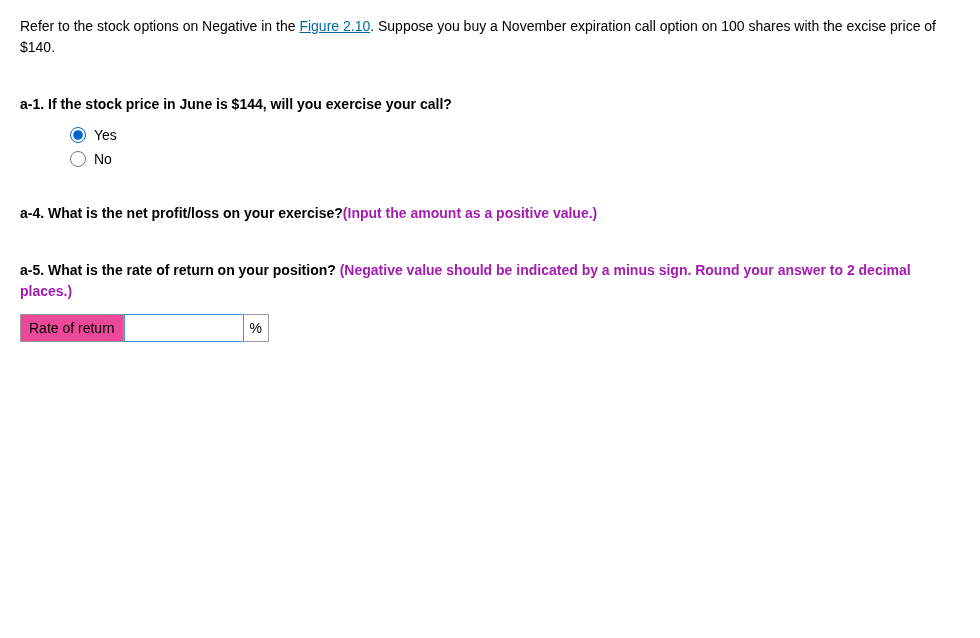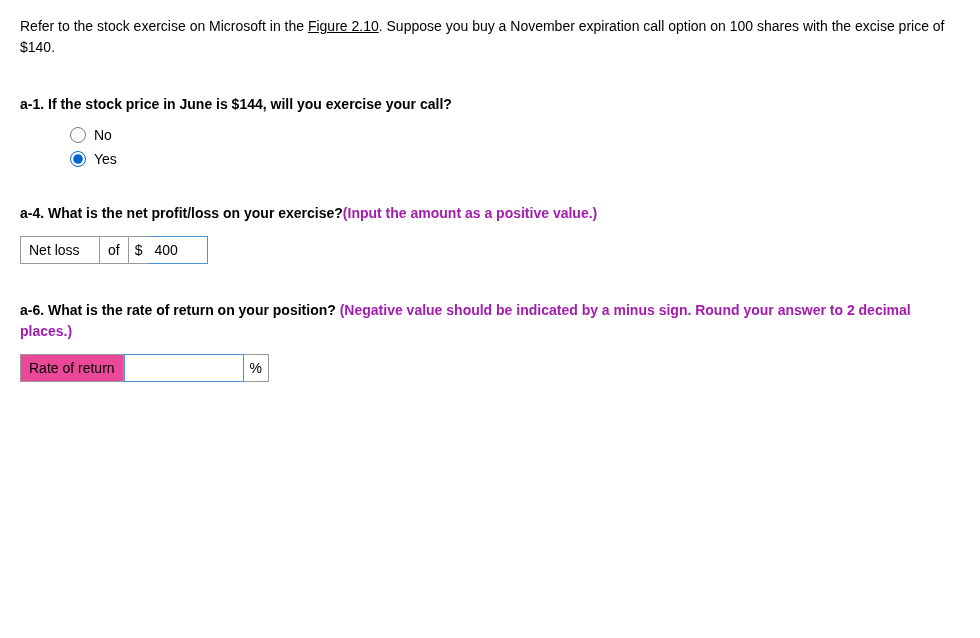--- a/index.html
+++ b/index.html
@@ -17,21 +17,21 @@
       min-height: 638px;
       padding: 16px 20px;
     }
 
     .intro-text {
       line-height: 1.5;
       margin-bottom: 20px;
     }
 
     .intro-text a {
-      color: #000000;
+      color: #0369a1;
       text-decoration: underline;
     }
 
     .section {
       margin-bottom: 24px;
     }
 
     .question-label {
       font-weight: bold;
       margin-bottom: 12px;
@@ -148,62 +148,50 @@
     }
 
     .a3-section {
       margin-top: 16px;
     }
   </style>
 </head>
 <body>
 
 <div class="intro-text">
-  <span>Refer to the stock exercise on Microsoft in the </span><a href="#">Figure 2.10</a><span>. Suppose you buy a November expiration call option on 100 shares with the excise price of $140.</span>
+  <span>Refer to the stock options on Negative in the </span><a href="#">Figure 2.10</a><span>. Suppose you buy a November expiration call option on 100 shares with the excise price of $140.</span>
 </div>
 
 <div class="section">
   <div class="question-label">
     <strong>a-1.</strong>
     <span>If the stock price in June is $144, will you exercise your call?</span>
   </div>
   <div class="radio-group">
     <label class="radio-option">
+      <input type="radio" name="a1" value="yes" checked="" style="">
+      <span>Yes</span>
+    </label>
+    <label class="radio-option">
       <input type="radio" name="a1" value="no" style="">
       <span>No</span>
-    </label>
-    <label class="radio-option">
-      <input type="radio" name="a1" value="yes" checked="" style="">
-      <span>Yes</span>
     </label>
   </div>
 </div>
 
 <div class="section">
   <div class="question-label">
     <strong>a-4.</strong>
     <span>What is the net profit/loss on your exercise?</span><span class="highlight-red">(Input the amount as a positive value.)</span>
   </div>
-  <div class="input-row">
-    <div class="input-label-box">
-      <span>Net loss</span>
-    </div>
-    <div class="of-text">
-      <span>of</span>
-    </div>
-    <div class="dollar-box">
-      <span>$</span>
-    </div>
-    <input type="text" class="value-input" value="400" style="">
-  </div>
 </div>
 
 <div class="section a3-section">
   <div class="question-label">
-    <strong>a-6.</strong>
+    <strong>a-5.</strong>
     <span> What is the rate of return on your position? </span><span class="highlight-red">(Negative value should be indicated by a minus sign. Round your answer to 2 decimal places.)</span>
   </div>
   <div class="input-row">
     <div class="rate-label-box">
       <span>Rate of return</span>
     </div>
     <input type="text" class="rate-input" value="" style="">
     <div class="percent-box">
       <span>%</span>
     </div>

